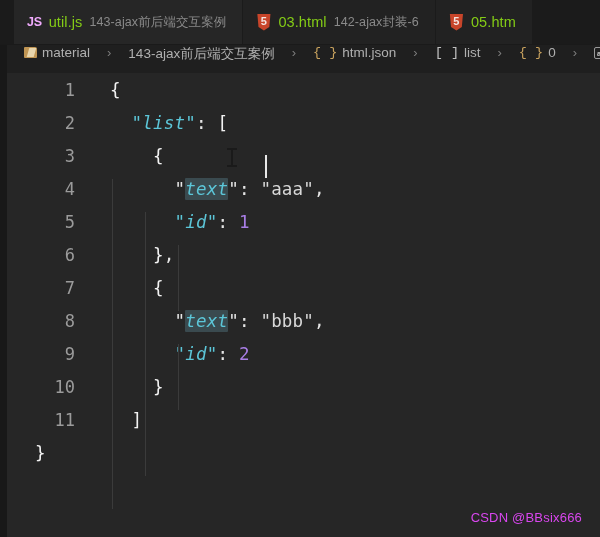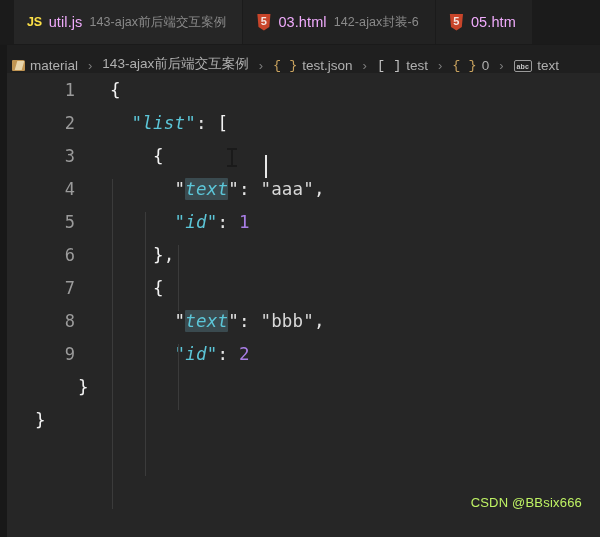--- a/index.html
+++ b/index.html
@@ -51,33 +51,33 @@
     padding: 0 16px 0 13px;
     background: #262626;
     border-right: 1px solid #1b1b1b;
     flex: 0 0 auto;
     white-space: nowrap;
     position: relative;
   }
   .tab.inactive { background: #222222; }
 
   .tab-name {
-    color: #f0abfc;
+    color: #84cc16;
     font-size: 14.5px;
     letter-spacing: .1px;
   }
   .tab-desc {
     color: #8a8a8a;
     font-size: 12.5px;
     letter-spacing: .1px;
   }
 
   
   .icon-js {
-    color: #fde047;
+    color: #f0abfc;
     font-size: 12.5px;
     font-weight: bold;
     font-family: "Liberation Sans", sans-serif;
     letter-spacing: -.3px;
   }
   
   .icon-html5 {
     width: 15px;
     height: 17px;
     background: #c8452a;
@@ -90,23 +90,23 @@
     font-family: "Liberation Sans", sans-serif;
     flex: 0 0 auto;
   }
 
   
   #breadcrumb {
     height: 28px;
     min-height: 28px;
     background: #1f1f1f;
     display: flex;
-    align-items: flex-end;
-    padding-left: 12px;
-    gap: 5px;
+    align-items: flex-start;
+    padding-left: 24px;
+    gap: 12px;
     overflow: hidden;
     white-space: nowrap;
   }
   .crumb {
     display: flex;
     align-items: center;
     gap: 5px;
     color: #b0b0b0;
     font-size: 13.5px;
     flex: 0 0 auto;
@@ -232,22 +232,22 @@
     width: 10px; height: 2px;
     background: #1a1a1a;
   }
   #mouse-cursor .cap-t { top: 1px; }
   #mouse-cursor .cap-b { bottom: 1px; }
 
   
   #watermark {
     position: absolute;
     right: 18px;
-    bottom: 27px;
-    color: #bef264;
+    bottom: 12px;
+    color: #d946ef;
     font-size: 13px;
     font-family: "Liberation Sans", sans-serif;
     letter-spacing: .2px;
     z-index: 8;
   }
 </style>
 </head>
 <body>
 
 <div id="app">
@@ -282,27 +282,27 @@
     </div>
     <span class="crumb-sep">›</span>
 
     <div class="crumb">
       <span>143-ajax前后端交互案例</span>
     </div>
     <span class="crumb-sep">›</span>
 
     <div class="crumb">
       <span class="icon-braces">{&nbsp;}</span>
-      <span>test.json</span>
+      <span>html.json</span>
     </div>
     <span class="crumb-sep">›</span>
 
     <div class="crumb">
       <span class="icon-brackets">[&nbsp;]</span>
-      <span>test</span>
+      <span>list</span>
     </div>
     <span class="crumb-sep">›</span>
 
     <div class="crumb">
       <span class="icon-braces">{&nbsp;}</span>
       <span>0</span>
     </div>
     <span class="crumb-sep">›</span>
 
     <div class="crumb">
@@ -357,23 +357,28 @@
       <span class="linenum">8</span>
       <span class="linetext">      <span class="tok-punct">"</span><span class="tok-key sel">text</span><span class="tok-punct">"</span><span class="tok-punct">:</span> <span class="tok-str">"</span><span class="tok-str">bbb</span><span class="tok-str">"</span><span class="tok-punct">,</span></span>
     </div>
 
     <div class="code-line">
       <span class="linenum">9</span>
       <span class="linetext">      <span class="tok-key">"id"</span><span class="tok-punct">:</span> <span class="tok-num">2</span></span>
     </div>
 
     <div class="code-line">
+      <span class="linenum">10</span>
       <span class="linetext">    <span class="tok-brace">}</span></span>
     </div>
 
+    <div class="code-line">
+      <span class="linenum">11</span>
+      <span class="linetext">  <span class="tok-brace">]</span></span>
+    </div>
 
     <div class="code-line">
       <span class="linetext"><span class="tok-brace">}</span></span>
     </div>
 
     <div id="caret" style="left:265px; top:82px;"></div>
 
     <div id="mouse-cursor" style="left:227px; top:74px;">
       <div class="cap-t"></div>
       <div class="bar"></div>

